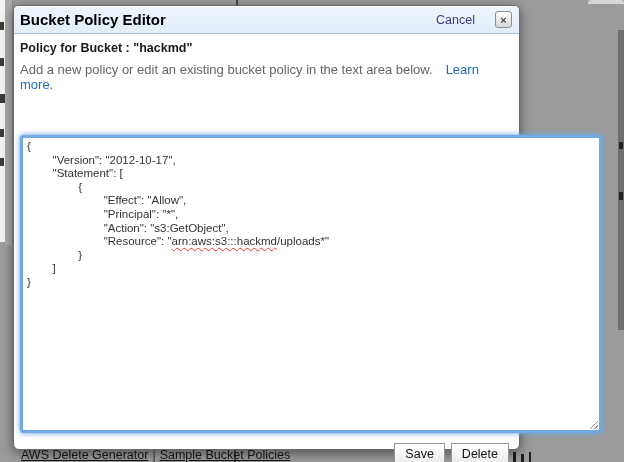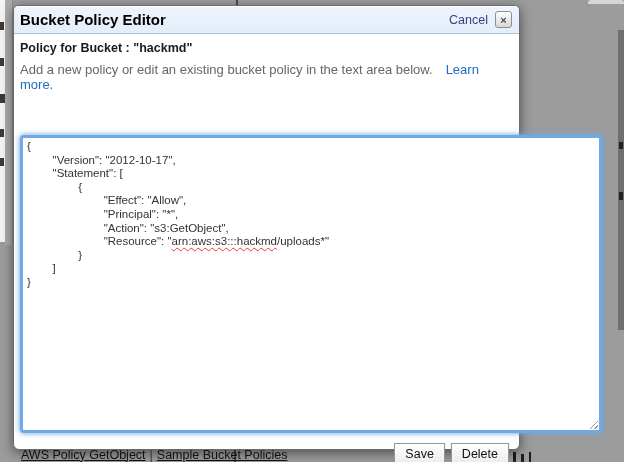--- a/index.html
+++ b/index.html
@@ -46,21 +46,21 @@
   .dlg-header {
     height: 28px;
     background: linear-gradient(#eef4fc, #e3eefa);
     border-bottom: 1px solid #aac1da;
     border-radius: 5px 5px 0 0;
     box-shadow: inset 0 1px 0 rgba(255,255,255,0.9);
     display: flex; align-items: center;
     padding: 0 7px 0 6px;
   }
   .dlg-title { font-size: 15px; font-weight: bold; color: #000; flex: 1; }
-  .hdr-right { display: flex; align-items: center; gap: 7px; }
+  .hdr-right { display: flex; align-items: center; gap: 20px; }
   .cancel-link { font-size: 12.5px; color: #3c3c7e; text-decoration: none; cursor: pointer; }
   .xbtn {
     width: 17px; height: 17px;
     border: 1px solid #8f8f8f; border-radius: 3px;
     background: linear-gradient(#ffffff, #d7d7d7);
     color: #4d4d4d; font-size: 11px; font-weight: bold; line-height: 14px;
     text-align: center; cursor: pointer; padding: 0;
     font-family: "Liberation Sans", sans-serif;
   }
   .dlg-body { padding: 5px 6px 0 6px; }
@@ -167,21 +167,21 @@
       <div class="pline">			"Action": "s3:GetObject",</div>
       <div class="pline"><span>			"Resource": "</span><span class="squiggle">arn:aws:s3:::hackmd</span><span>/uploads*"</span></div>
       <div class="pline">		}</div>
       <div class="pline">	]</div>
       <div class="pline">}</div>
       <div class="grip"></div>
     </div>
 
     <div class="dlg-footer">
       <div class="flinks">
-        <a class="flink">AWS Policy GetObject</a><span class="fsep">|</span><a class="flink">Sample Bucket Policies</a>
+        <a class="flink">AWS Delete Generator</a><span class="fsep">|</span><a class="flink">Sample Bucket Policies</a>
       </div>
       <div class="fbtns">
         <button class="btn">Save</button>
         <button class="btn">Delete</button>
       </div>
     </div>
   </div>
 
 </div>
 

